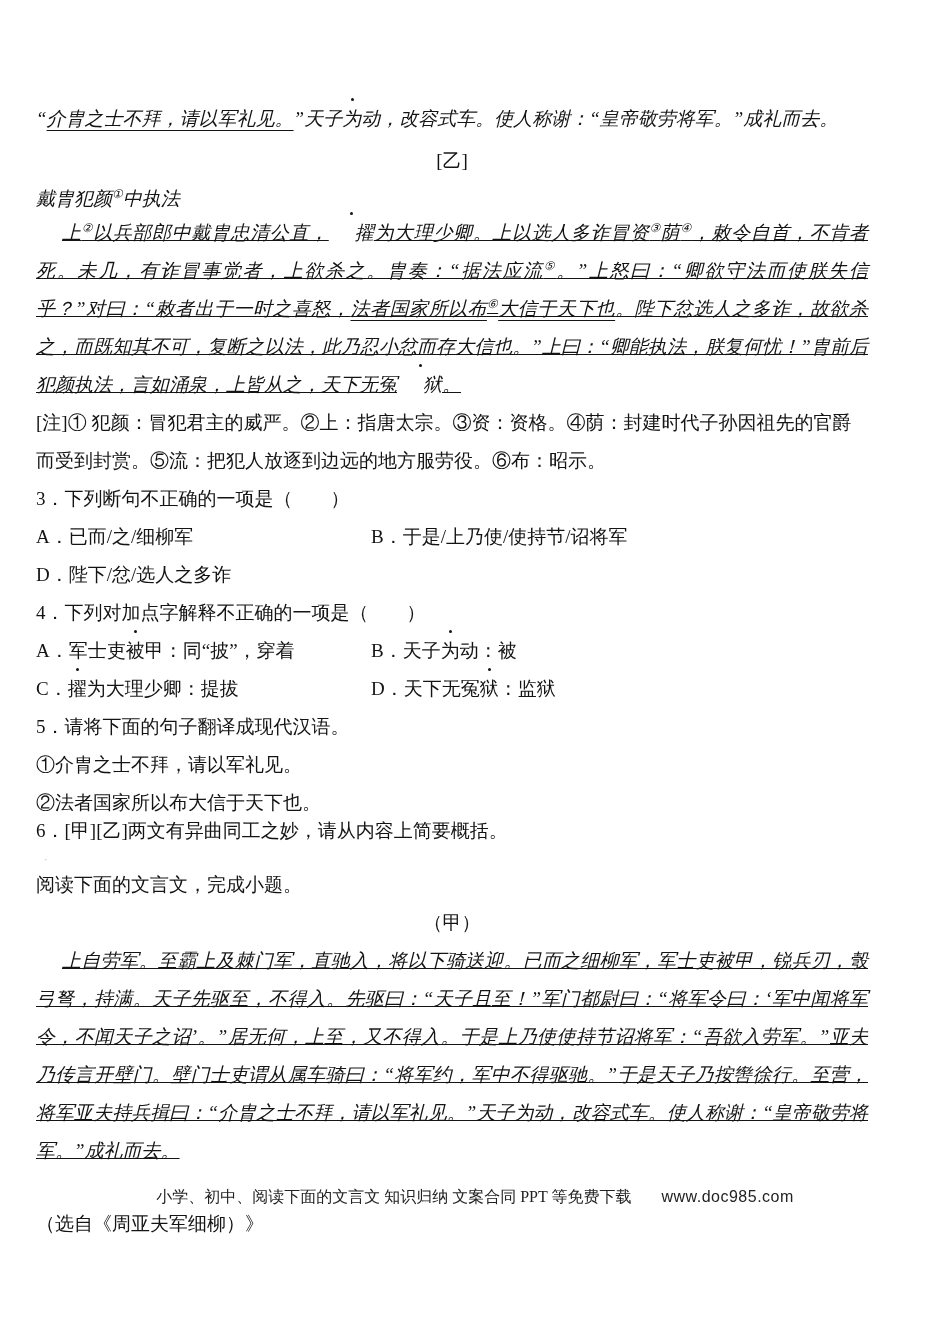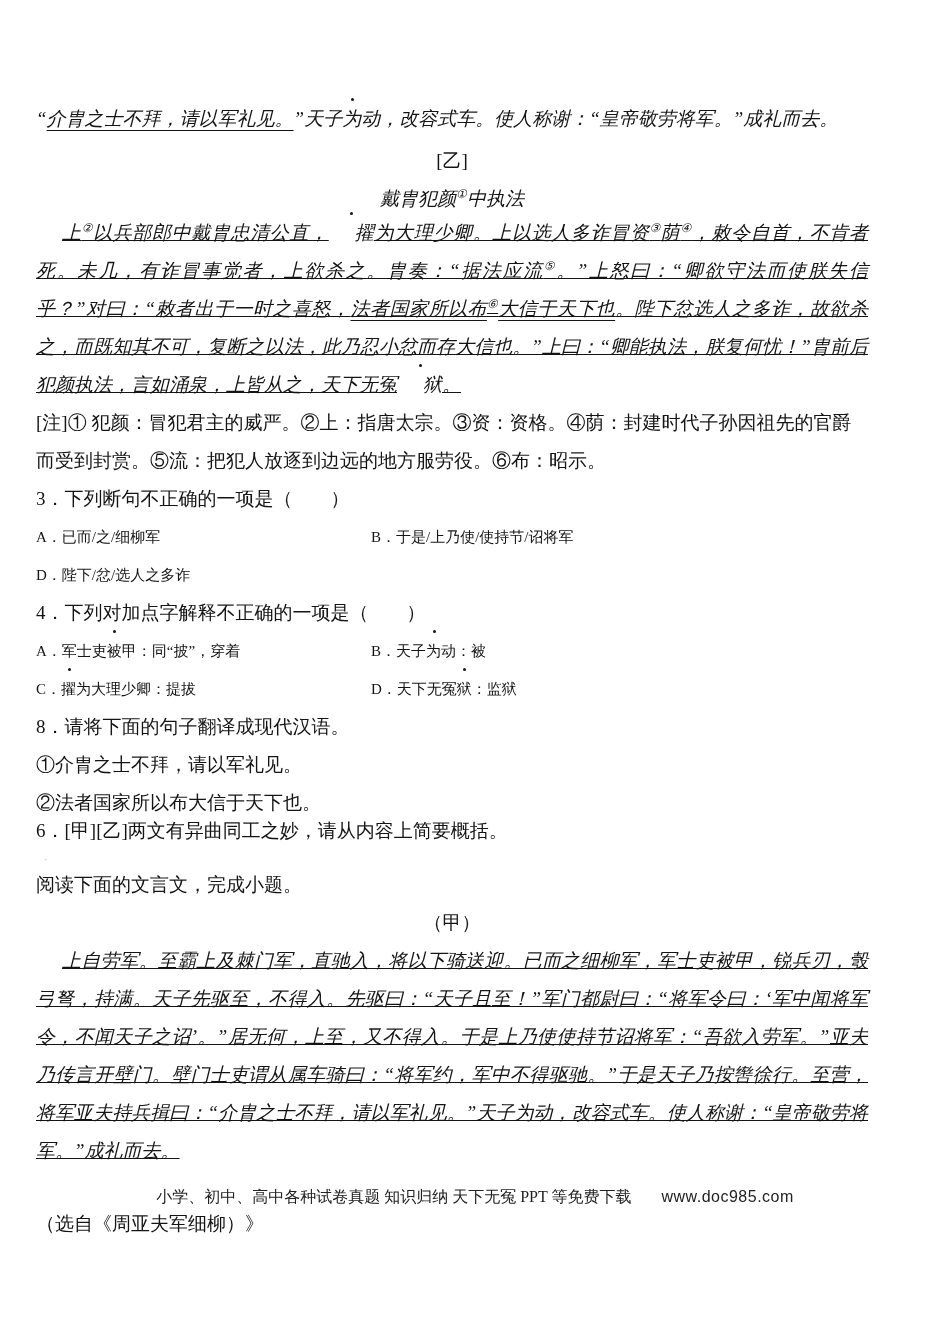--- a/index.html
+++ b/index.html
@@ -25,42 +25,42 @@
   .mtm10{margin-top:-10px;font-family:Liberation Serif, serif;}
   .u{text-decoration:underline;text-underline-offset:5px;text-decoration-thickness:1px;}
   .sup{font-size:12px;vertical-align:7px;line-height:0;}
   .dot-char{position:relative;display:inline-block;}
   .dot-char::before{
     content:"";position:absolute;top:-2px;left:50%;
     width:3px;height:3px;margin-left:-1px;border-radius:50%;
     background:#141414;
   }
   .opt-row{display:grid;grid-template-columns:335px 1fr;}
-  .opt-cell{font-size:15px;line-height:38px;}
+  .opt-cell{font-size:19px;line-height:38px;}
   .spacer{height:16px;line-height:16px;}
   .stray{color:#b5b5b5;font-size:11px;line-height:16px;padding-left:8px;}
   .footer{
     position:absolute;left:0;right:0;top:1178px;
     text-align:center;font-size:16px;line-height:38px;color:#222222;
   }
   .footer .url{
     font-family:"Liberation Sans","DejaVu Sans",sans-serif;
     margin-left:30px;letter-spacing:0.5px;
   }
 </style>
 </head>
 <body>
 
 <div class="page">
 
   <p class="t kai"><span>“</span><span class="u">介胄之士不拜，请以军礼见。</span><span>”天子</span><span><span class="dot-char">为</span></span><span>动，改容式车。使人称谢：“皇帝敬劳将军。”成礼而去。</span></p>
 
   <p class="t song center mt4">[乙]</p>
 
-  <p class="t kai center" style="text-align:center;"><span>戴胄犯颜</span><span class="sup">①</span><span>中执法</span></p>
+  <p class="t kai center" style="text-align:left;"><span>戴胄犯颜</span><span class="sup">①</span><span>中执法</span></p>
 
   <p class="t kai indent mtm4"><span>上</span><span class="sup">②</span><span>以兵部郎中戴胄忠清公直，</span><span><span class="dot-char">擢</span></span><span>为大理少卿。上以选人多诈冒资</span><span class="sup">③</span><span>荫</span><span class="sup">④</span><span>，敕令自首，不肯者死。未几，有诈冒事觉者，上欲杀之。胄奏：“据法应流</span><span class="sup">⑤</span><span>。”上怒曰：“卿欲守法而使朕失信乎？”对曰：“敕者出于一时之喜怒，</span><span class="u">法者国家所以布</span><span class="u sup">⑥</span><span class="u">大信于天下也</span><span>。陛下忿选人之多诈，故欲杀之，而既知其不可，复断之以法，此乃忍小忿而存大信也。”上曰：“卿能执法，朕复何忧！”胄前后犯颜执法，言如涌泉，上皆从之，天下无冤</span><span><span class="dot-char">狱</span></span><span>。</span></p>
 
   <p class="t song">[注]① 犯颜：冒犯君主的威严。②上：指唐太宗。③资：资格。④荫：封建时代子孙因祖先的官爵而受到封赏。⑤流：把犯人放逐到边远的地方服劳役。⑥布：昭示。</p>
 
   <p class="t song">3．下列断句不正确的一项是（　　）</p>
 
   <div class="opt-row">
     <div class="opt-cell">
       <span>A．</span><span>已而/之/细柳军</span>
@@ -87,35 +87,35 @@
   </div>
   <div class="opt-row">
     <div class="opt-cell">
       <span>C．</span><span><span><span class="dot-char">擢</span></span><span>为大理少卿：提拔</span></span>
     </div>
     <div class="opt-cell">
       <span>D．</span><span><span>天下无冤</span><span><span class="dot-char">狱</span></span><span>：监狱</span></span>
     </div>
   </div>
 
-  <p class="t song">8．请将下面的句子翻译成现代汉语。</p>
+  <p class="t song">5．请将下面的句子翻译成现代汉语。</p>
   <p class="t song">①介胄之士不拜，请以军礼见。</p>
   <p class="t song">②法者国家所以布大信于天下也。</p>
 
   <p class="t song mtm10">6．[甲][乙]两文有异曲同工之妙，请从内容上简要概括。</p>
 
   <div class="spacer">
     <span class="stray">·</span>
   </div>
 
   <p class="t song">阅读下面的文言文，完成小题。</p>
 
   <p class="t song center">（甲）</p>
 
   <p class="t kai indent">上自劳军。至霸上及棘门军，直驰入，将以下骑送迎。已而之细柳军，军士吏被甲，锐兵刃，彀弓弩，持满。天子先驱至，不得入。先驱曰：“天子且至！”军门都尉曰：“将军令曰：‘军中闻将军令，不闻天子之诏’。”居无何，上至，又不得入。于是上乃使使持节诏将军：“吾欲入劳军。”亚夫乃传言开壁门。壁门士吏谓从属车骑曰：“将军约，军中不得驱驰。”于是天子乃按辔徐行。至营，将军亚夫持兵揖曰：“介胄之士不拜，请以军礼见。”天子为动，改容式车。使人称谢：“皇帝敬劳将军。”成礼而去。</p>
 
   <p class="t song right">（选自《周亚夫军细柳）》</p>
 
   <div class="footer">
-    <span>小学、初中、高中各种试卷真题  知识归纳  天下无冤  PPT 等免费下载</span><span class="url">www.doc985.com</span>
+    <span>小学、初中、阅读下面的文言文  知识归纳  文案合同  PPT 等免费下载</span><span class="url">www.doc985.com</span>
   </div>
 
 </div>
 
 </body></html>

